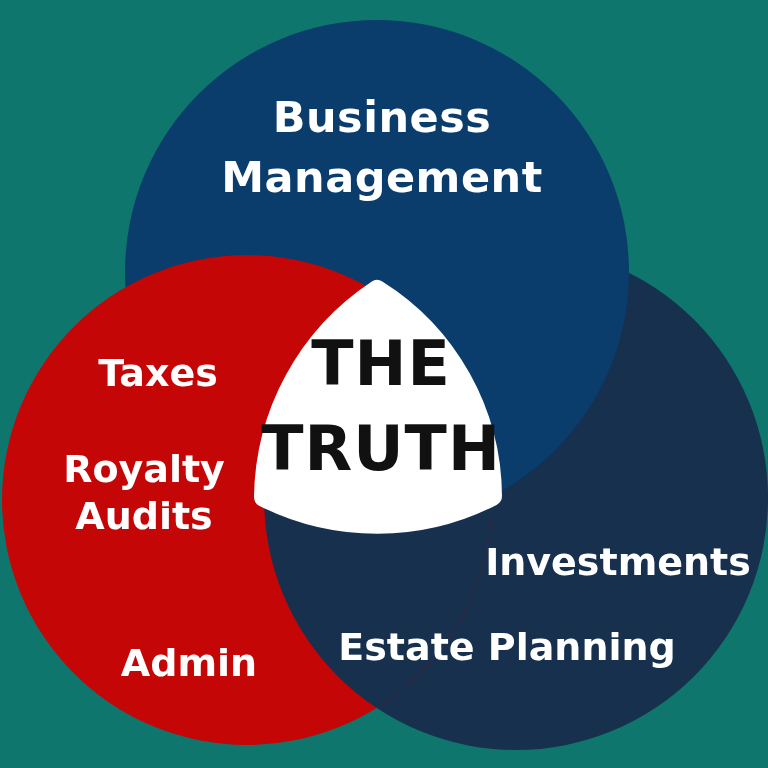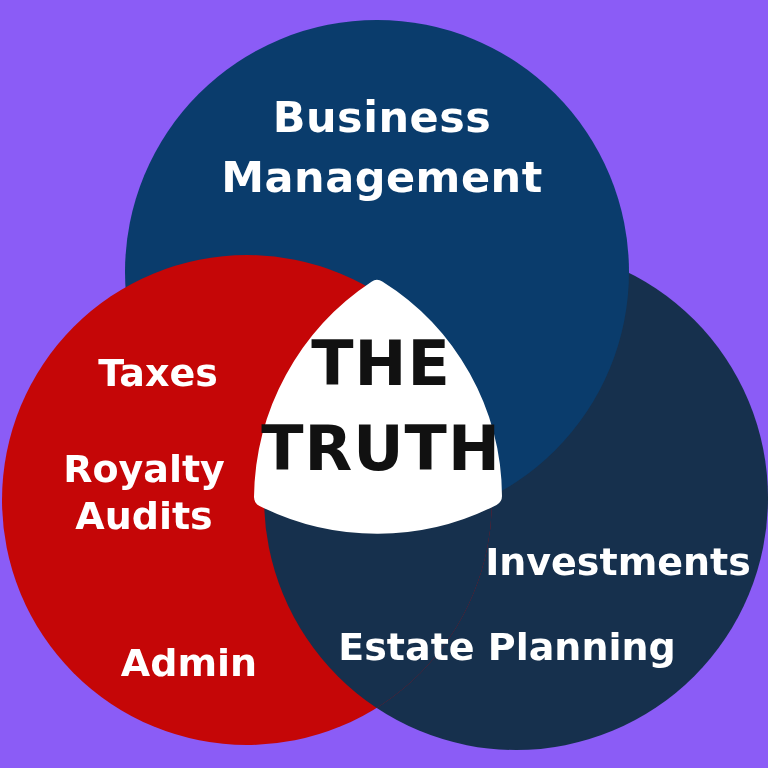--- a/index.html
+++ b/index.html
@@ -4,21 +4,21 @@
 <style>
   html, body {
     margin: 0;
     padding: 0;
     background: #000000;
   }
   .stage {
     position: relative;
     width: 768px;
     height: 768px;
-    background: #8b5cf6;
+    background: #0f766e;
     overflow: hidden;
     font-family: "DejaVu Sans", "Liberation Sans", sans-serif;
   }
   .stage svg {
     position: absolute;
     left: 0;
     top: 0;
     display: block;
   }
   .vlabel {

